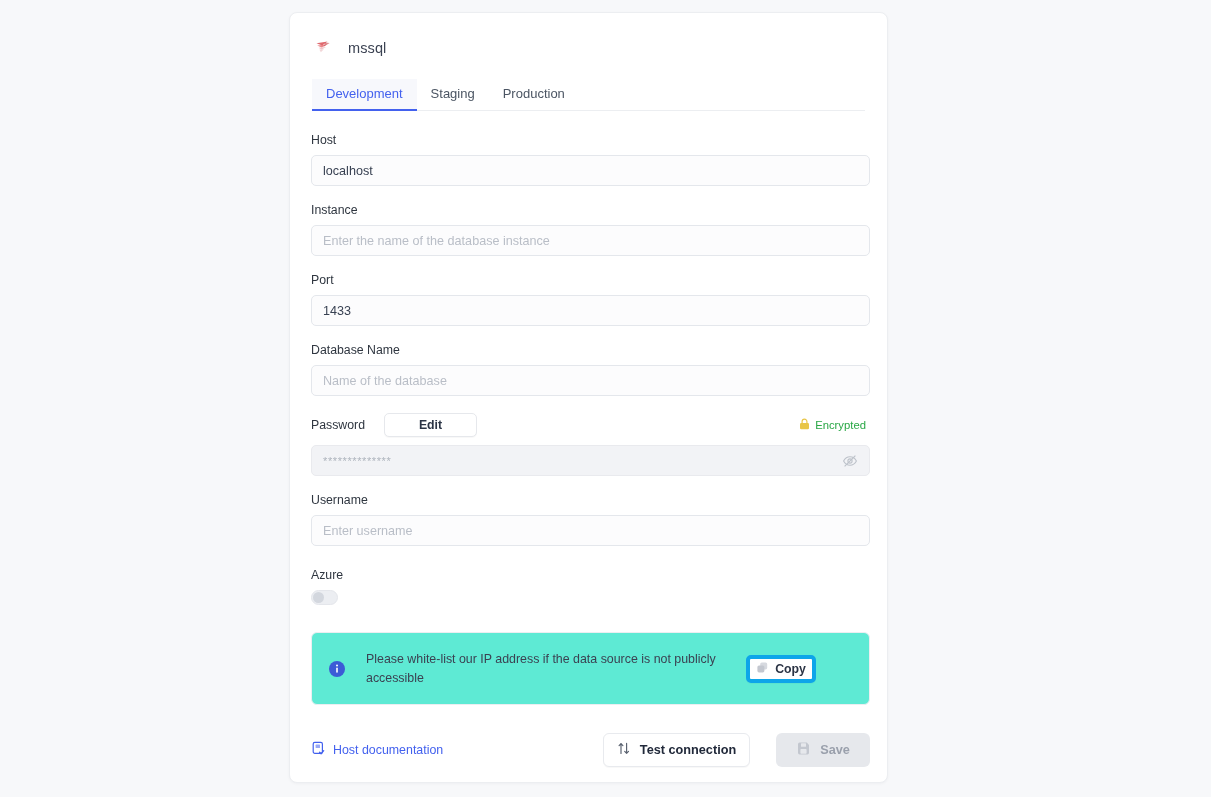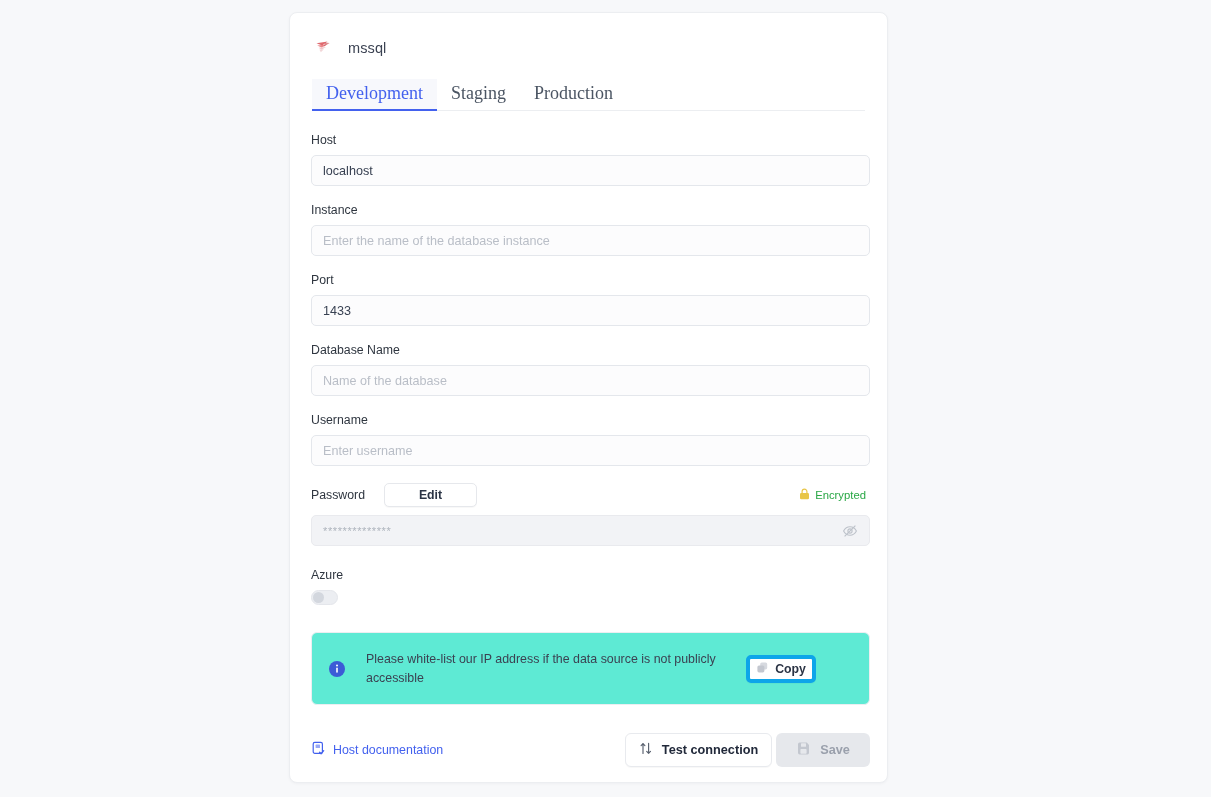--- a/index.html
+++ b/index.html
@@ -61,30 +61,29 @@
   .tabs {
     display: flex;
     align-items: flex-end;
     margin-top: 15px;
     border-bottom: 1px solid #eceef1;
     margin-left: 0px;
     position: relative;
     height: 31px;
   }
   .tab {
-    font-size: 18px;
+    font-size: 13px;
     color: #4b5563;
     padding: 7px 14px 8px 14px;
     cursor: pointer;
     position: relative;
     background: transparent;
     border-bottom: 2px solid transparent;
     line-height: 15px;
     top: 1px;
-    font-family: Liberation Serif, serif;
   }
   .tab.active {
     color: #4361ee;
     background: #f7f8fc;
     border-bottom: 2px solid #4361ee;
   }
 
   
   .card-body {
     padding: 22px 21px 0 21px;
@@ -238,21 +237,21 @@
     align-items: center;
     gap: 7px;
     font-size: 12.4px;
     color: #4361ee;
     cursor: pointer;
   }
   .footer-actions {
     margin-left: auto;
     display: flex;
     align-items: center;
-    gap: 4px;
+    gap: 26px;
   }
   .test-btn {
     width: 147px;
     height: 34px;
     border: 1px solid #e8eaee;
     border-radius: 6px;
     background: #ffffff;
     display: flex;
     align-items: center;
     justify-content: center;
@@ -325,25 +324,20 @@
       </div>
 
       <div class="field">
         <div class="field-label">Port</div>
         <div class="input">1433</div>
       </div>
 
       <div class="field">
         <div class="field-label">Database Name</div>
         <div class="input placeholder">Name of the database</div>
-      </div>
-
-      <div class="field">
-        <div class="field-label">Username</div>
-        <div class="input placeholder">Enter username</div>
       </div>
 
       <div class="field">
         <div class="password-row">
           <span class="password-label">Password</span>
           <div class="edit-btn">
             <span>Edit</span>
           </div>
           <div class="encrypted">
             <span>
@@ -358,20 +352,25 @@
         <div class="input disabled">
           <span class="masked">**************</span>
           <span class="eye-btn">
             <svg width="16" height="16" viewBox="0 0 16 16">
               <path d="M1.6 8 C3.2 5 5.4 3.8 8 3.8 C10.6 3.8 12.8 5 14.4 8 C12.8 11 10.6 12.2 8 12.2 C5.4 12.2 3.2 11 1.6 8 Z" fill="none" stroke="#bdc2ca" stroke-width="1.1"></path>
               <circle cx="8" cy="8" r="2.1" fill="none" stroke="#bdc2ca" stroke-width="1.1"></circle>
               <line x1="2.6" y1="13.4" x2="13.4" y2="2.6" stroke="#bdc2ca" stroke-width="1.2"></line>
             </svg>
           </span>
         </div>
+      </div>
+
+      <div class="field">
+        <div class="field-label">Username</div>
+        <div class="input placeholder">Enter username</div>
       </div>
 
       <div class="azure-field">
         <div class="field-label">Azure</div>
         <div class="toggle">
           <div class="knob"></div>
         </div>
       </div>
 
       <div class="banner">

